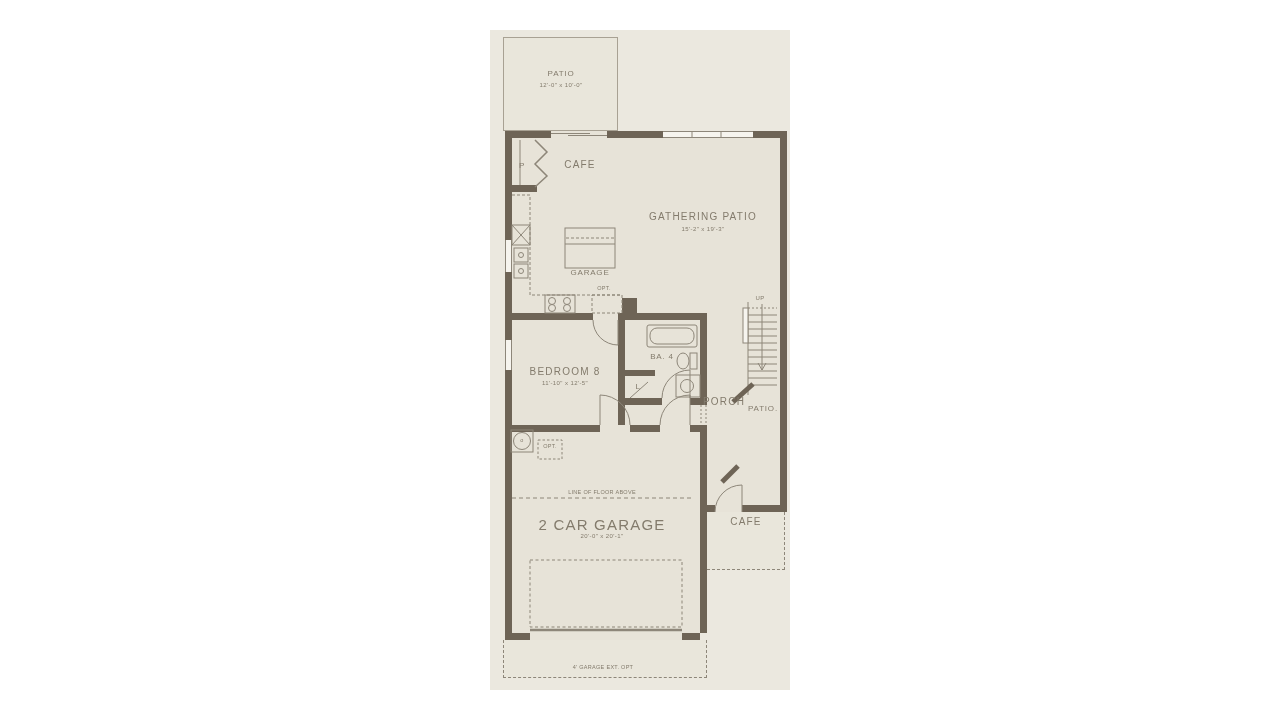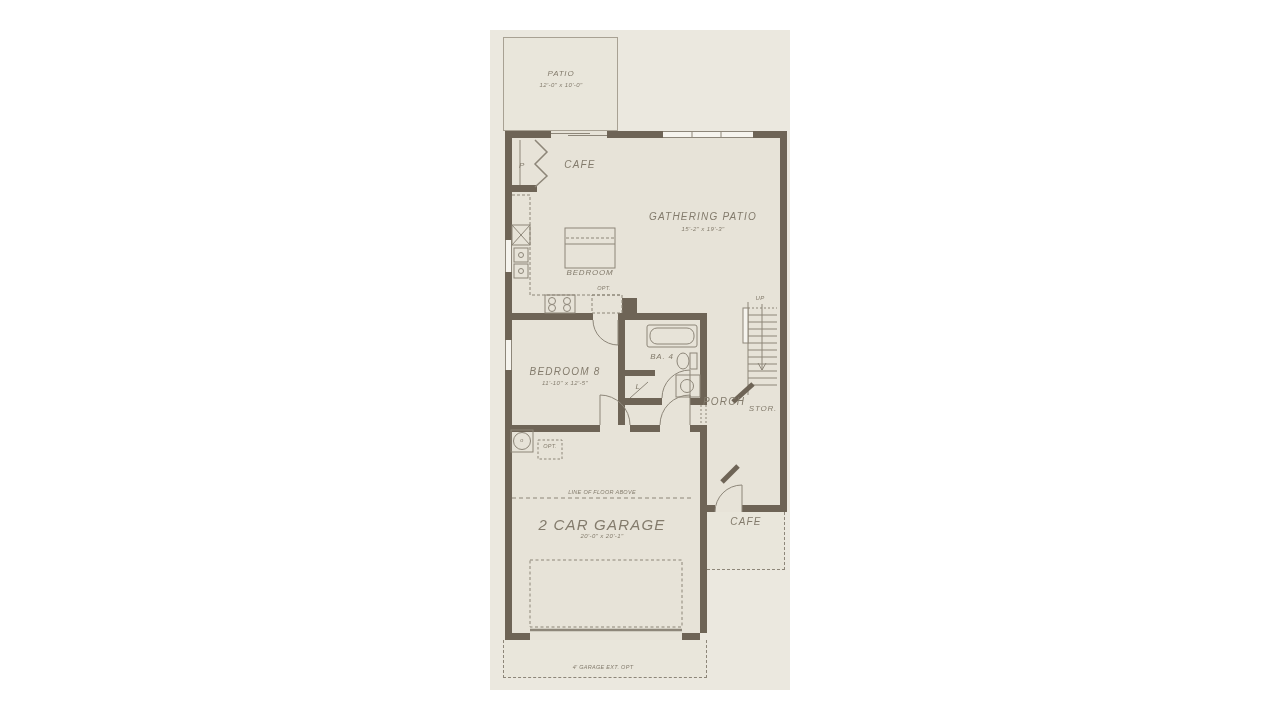--- a/index.html
+++ b/index.html
@@ -13,21 +13,21 @@
   .fill{position:absolute;background:var(--room);}
   .wall{position:absolute;background:var(--wall);}
   .open{position:absolute;background:var(--room);}
   .win{position:absolute;background:#f6f4ee;border-top:1px solid var(--line);border-bottom:1px solid var(--line);box-sizing:border-box;}
   .winv{position:absolute;background:#f6f4ee;border-left:1px solid var(--line);border-right:1px solid var(--line);box-sizing:border-box;}
   .patio{position:absolute;background:var(--patio);border:1px solid #a8a193;box-sizing:border-box;}
   .porch{position:absolute;background:var(--patio);border-right:1px dashed var(--line);border-bottom:1px dashed var(--line);box-sizing:border-box;}
   .ext{position:absolute;background:var(--patio);border-left:1px dashed var(--line);border-right:1px dashed var(--line);border-bottom:1px dashed var(--line);box-sizing:border-box;}
   svg.ov{position:absolute;left:0;top:0;pointer-events:none;}
   .lbl{position:absolute;transform:translate(-50%,-50%);color:var(--text);white-space:nowrap;
-       text-align:right;line-height:1;font-style:italic;}
+       text-align:right;line-height:1;}
   .big{font-size:10px;letter-spacing:1.2px;}
   .mid{font-size:8px;letter-spacing:0.8px;}
   .dim{font-size:6px;letter-spacing:0.4px;}
   .tiny{font-size:5.5px;letter-spacing:0.3px;}
 </style>
 </head>
 <body>
 
 <div id="stage">
   <div id="sheet">
@@ -166,28 +166,28 @@
         <line x1="232" y1="452" x2="248" y2="436"></line>
       </g>
     </svg>
 
     <span class="lbl mid" style="left:71px;top:44px;">PATIO</span>
     <span class="lbl dim" style="left:71px;top:55px;">12'-0" x 10'-0"</span>
     <span class="lbl mid" style="left:32px;top:136px;">P</span>
     <span class="lbl big" style="left:90px;top:135px;">CAFE</span>
     <span class="lbl big" style="left:213px;top:187px;">GATHERING PATIO</span>
     <span class="lbl dim" style="left:213px;top:199px;">15'-2" x 19'-3"</span>
-    <span class="lbl mid" style="left:100px;top:243px;">BEDROOM</span>
+    <span class="lbl mid" style="left:100px;top:243px;">GARAGE</span>
     <span class="lbl tiny" style="left:114px;top:259px;">OPT.</span>
     <span class="lbl big" style="left:75px;top:342px;">BEDROOM 8</span>
     <span class="lbl dim" style="left:75px;top:353px;">11'-10" x 12'-5"</span>
     <span class="lbl mid" style="left:172px;top:327px;">BA. 4</span>
     <span class="lbl mid" style="left:148px;top:357px;">L</span>
     <span class="lbl big" style="left:234px;top:372px;">PORCH</span>
-    <span class="lbl mid" style="left:273px;top:379px;">STOR.</span>
+    <span class="lbl mid" style="left:273px;top:379px;">PATIO.</span>
     <span class="lbl dim" style="left:270px;top:268px;">UP</span>
     <span class="lbl tiny" style="left:32px;top:411px;">o</span>
     <span class="lbl tiny" style="left:60px;top:417px;">OPT.</span>
     <span class="lbl tiny" style="left:112px;top:463px;">LINE OF FLOOR ABOVE</span>
     <span class="lbl big" style="left:112px;top:494px;font-size:15px;">2 CAR GARAGE</span>
     <span class="lbl dim" style="left:112px;top:506px;">20'-0" x 20'-1"</span>
     <span class="lbl big" style="left:256px;top:492px;">CAFE</span>
     <span class="lbl tiny" style="left:113px;top:638px;">4' GARAGE EXT. OPT</span>
   </div>
 </div>

